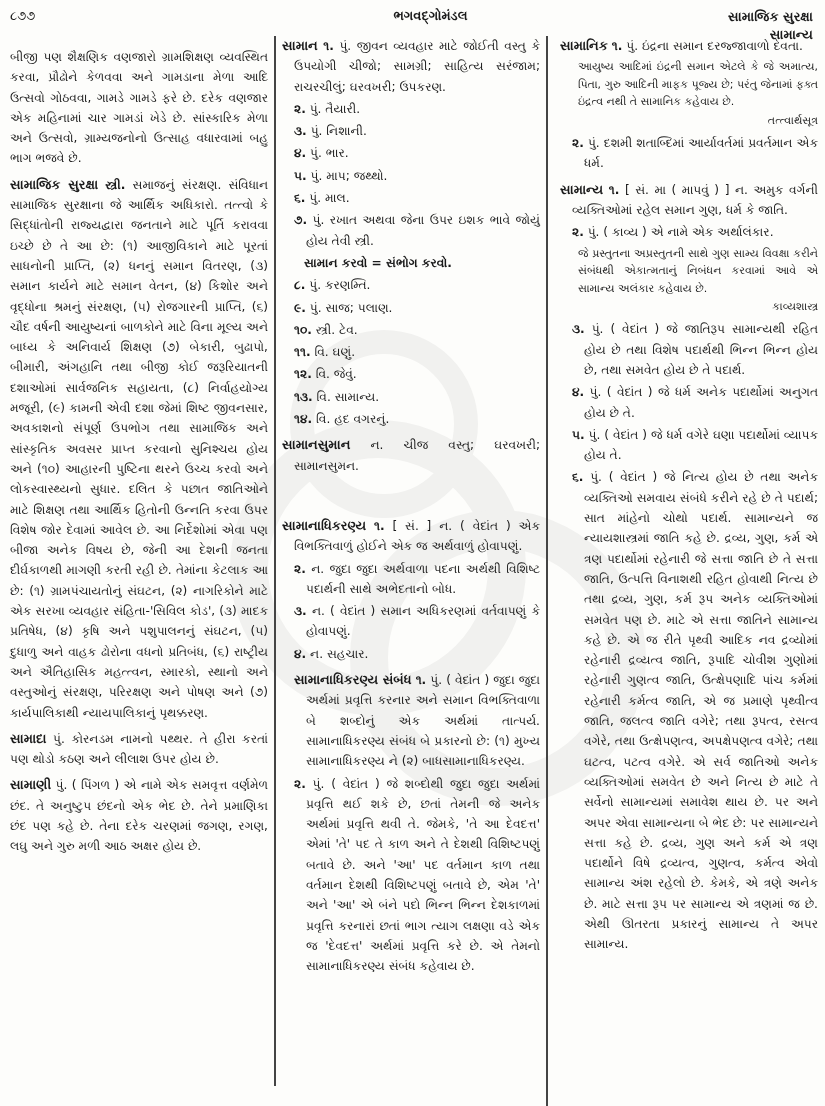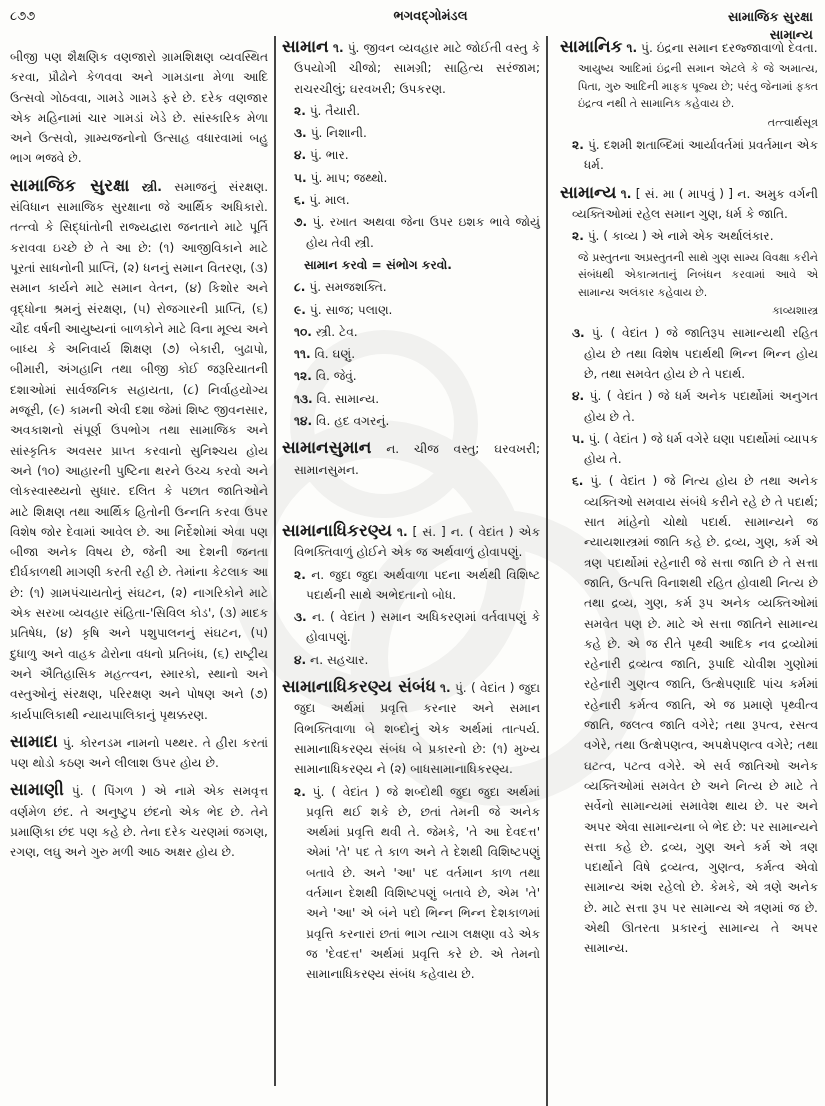--- a/index.html
+++ b/index.html
@@ -28,21 +28,21 @@
     position:absolute; top:36px; bottom:0;
     font-size:12.2px; line-height:20.3px; text-align:justify;
   }
   .c1 { left:10px; width:258px; }
   .c2 { left:282px; width:258px; }
   .c3 { left:560px; width:258px; }
   .divider { position:absolute; top:36px; width:1.5px; background:#444; }
   .d1 { left:274px; height:1050px; }
   .d2 { left:546px; height:1070px; }
   .entry { margin:0 0 6px 0; }
-  .entry .hw { font-weight:bold; font-size:17px; }
+  .entry .hw { font-weight:bold; font-size:13px; }
   .sense { margin:0 0 2px 12px; text-indent:-12px; padding-left:12px; }
   .phrase { margin:0 0 2px 22px;font-weight:bold; }
   .quote { margin:0 0 2px 18px; font-size:11px; line-height:17.5px; }
   .cite { text-align:right; font-size:11px; margin:-2px 0 2px 0; }
   .para { margin:11px 0 6px 0; }
   b { font-weight:bold; }
 </style>
 </head>
 <body>
 
@@ -89,39 +89,39 @@
 <div class="col c2" id="col2">
     <div class="entry">
       <div class="sense" style="margin-left: 0px; padding-left: 12px;"><span class="hw">સામાન</span> <b>૧.</b> <span>પું.</span> <span>જીવન વ્યવહાર માટે જોઈતી વસ્તુ કે ઉપયોગી ચીજો; સામગ્રી; સાહિત્ય સરંજામ; રાચરચીલું; ઘરવખરી; ઉપકરણ.</span></div>
       <div class="sense"><b>૨.</b> <span>પું.</span> <span>તૈયારી.</span></div>
       <div class="sense"><b>૩.</b> <span>પું.</span> <span>નિશાની.</span></div>
       <div class="sense"><b>૪.</b> <span>પું.</span> <span>ભાર.</span></div>
       <div class="sense"><b>૫.</b> <span>પું.</span> <span>માપ; જથ્થો.</span></div>
       <div class="sense"><b>૬.</b> <span>પું.</span> <span>માલ.</span></div>
       <div class="sense"><b>૭.</b> <span>પું.</span> <span>રખાત અથવા જેના ઉપર ઇશક ભાવે જોયું હોય તેવી સ્ત્રી.</span></div>
       <div class="phrase">સામાન કરવો = સંભોગ કરવો.</div>
-      <div class="sense"><b>૮.</b> <span>પું.</span> <span>સમજશક્તિ.</span></div>
+      <div class="sense"><b>૮.</b> <span>પું.</span> <span>કરણમ્તિ.</span></div>
       <div class="sense"><b>૯.</b> <span>પું.</span> <span>સાજ; પલાણ.</span></div>
       <div class="sense"><b>૧૦.</b> <span>સ્ત્રી.</span> <span>ટેવ.</span></div>
       <div class="sense"><b>૧૧.</b> <span>વિ.</span> <span>ઘણું.</span></div>
       <div class="sense"><b>૧૨.</b> <span>વિ.</span> <span>જેવું.</span></div>
       <div class="sense"><b>૧૩.</b> <span>વિ.</span> <span>સામાન્ય.</span></div>
       <div class="sense"><b>૧૪.</b> <span>વિ.</span> <span>હદ વગરનું.</span></div>
     </div>
     <div class="entry">
       <div class="sense" style="margin-left: 0px; padding-left: 12px;"><span class="hw">સામાનસુમાન</span> <span>ન.</span> <span>ચીજ વસ્તુ; ઘરવખરી; સામાનસુમન.</span></div>
     </div>
     <div class="entry">
       <div class="sense" style="margin-left: 0px; padding-left: 12px; margin-top: 40px;"><span class="hw">સામાનાધિકરણ્ય</span> <b>૧.</b> <span>[ સં. ] ન.</span> <span>( વેદાંત ) એક વિભક્તિવાળું હોઈને એક જ અર્થવાળું હોવાપણું.</span></div>
       <div class="sense"><b>૨.</b> <span>ન.</span> <span>જુદા જુદા અર્થવાળા પદના અર્થથી વિશિષ્ટ પદાર્થની સાથે અભેદતાનો બોધ.</span></div>
       <div class="sense"><b>૩.</b> <span>ન.</span> <span>( વેદાંત ) સમાન અધિકરણમાં વર્તવાપણું કે હોવાપણું.</span></div>
       <div class="sense"><b>૪.</b> <span>ન.</span> <span>સહચાર.</span></div>
     </div>
     <div class="entry">
-      <div class="sense" style="margin-left: 0px; padding-left: 12px;"><span class="hw">સામાનાધિકરણ્ય સંબંધ</span> <b>૧.</b> <span>પું.</span> <span>( વેદાંત ) જુદા જુદા અર્થમાં પ્રવૃત્તિ કરનાર અને સમાન વિભક્તિવાળા બે શબ્દોનું એક અર્થમાં તાત્પર્ય. સામાનાધિકરણ્ય સંબંધ બે પ્રકારનો છે: (૧) મુખ્ય સામાનાધિકરણ્ય ને (૨) બાધસામાનાધિકરણ્ય.</span></div>
+      <div class="sense" style="margin-left: 12px; padding-left: 12px;"><span class="hw">સામાનાધિકરણ્ય સંબંધ</span> <b>૧.</b> <span>પું.</span> <span>( વેદાંત ) જુદા જુદા અર્થમાં પ્રવૃત્તિ કરનાર અને સમાન વિભક્તિવાળા બે શબ્દોનું એક અર્થમાં તાત્પર્ય. સામાનાધિકરણ્ય સંબંધ બે પ્રકારનો છે: (૧) મુખ્ય સામાનાધિકરણ્ય ને (૨) બાધસામાનાધિકરણ્ય.</span></div>
       <div class="sense"><b>૨.</b> <span>પું.</span> <span>( વેદાંત ) જે શબ્દોથી જુદા જુદા અર્થમાં પ્રવૃત્તિ થઈ શકે છે, છતાં તેમની જે અનેક અર્થમાં પ્રવૃત્તિ થવી તે. જેમકે, 'તે આ દેવદત્ત' એમાં 'તે' પદ તે કાળ અને તે દેશથી વિશિષ્ટપણું બતાવે છે. અને 'આ' પદ વર્તમાન કાળ તથા વર્તમાન દેશથી વિશિષ્ટપણું બતાવે છે, એમ 'તે' અને 'આ' એ બંને પદો ભિન્ન ભિન્ન દેશકાળમાં પ્રવૃત્તિ કરનારાં છતાં ભાગ ત્યાગ લક્ષણા વડે એક જ 'દેવદત્ત' અર્થમાં પ્રવૃત્તિ કરે છે. એ તેમનો સામાનાધિકરણ્ય સંબંધ કહેવાય છે.</span></div>
     </div>
   </div>
 
 <div class="col c3" id="col3">
     <div class="entry">
       <div class="sense" style="margin-left: 0px; padding-left: 12px;"><span class="hw">સામાનિક</span> <b>૧.</b> <span>પું.</span> <span>ઇંદ્રના સમાન દરજ્જાવાળો દેવતા.</span></div>
       <div class="quote">આયુષ્ય આદિમાં ઇંદ્રની સમાન એટલે કે જે અમાત્ય, પિતા, ગુરુ આદિની માફક પૂજ્ય છે; પરંતુ જેનામાં ફક્ત ઇંદ્રત્વ નથી તે સામાનિક કહેવાય છે.</div>
       <div class="cite">તત્ત્વાર્થસૂત્ર</div>
       <div class="sense"><b>૨.</b> <span>પું.</span> <span>દશમી શતાબ્દિમાં આર્યાવર્તમાં પ્રવર્તમાન એક ધર્મ.</span></div>

